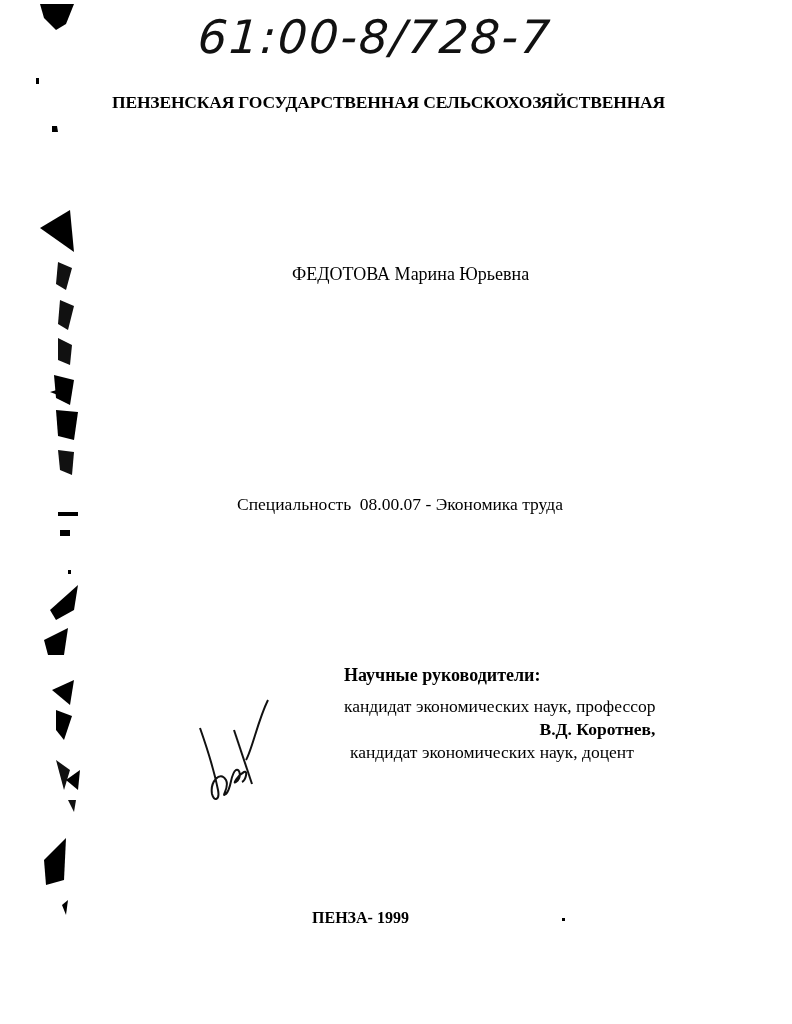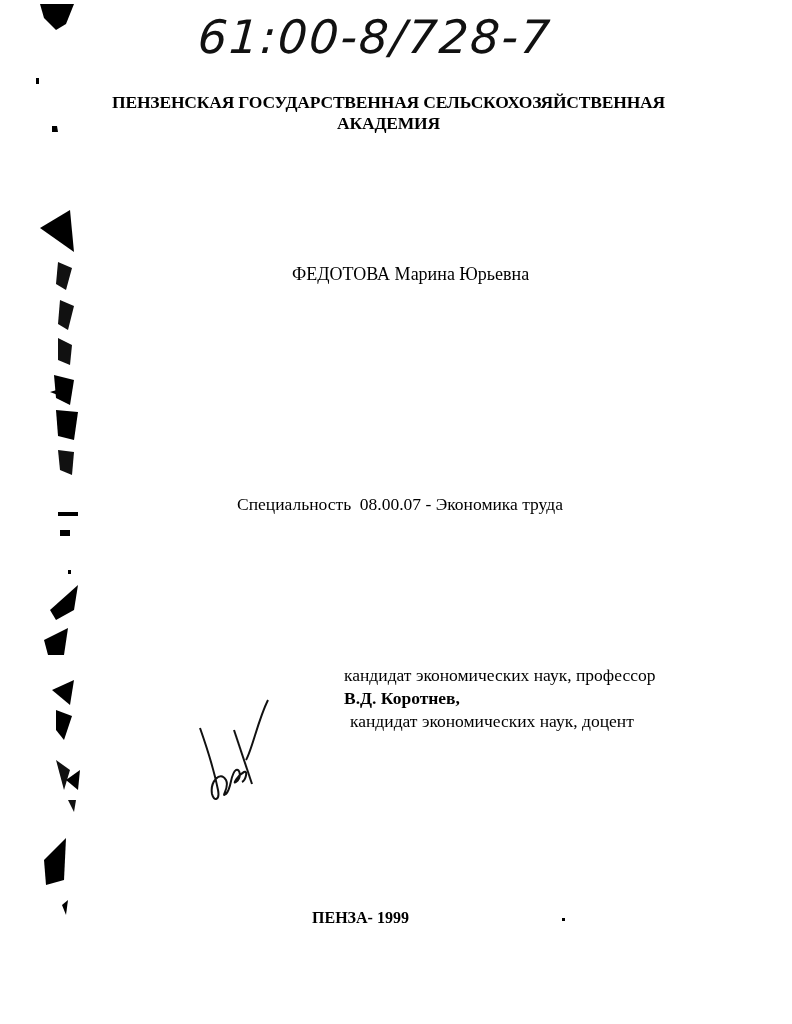--- a/index.html
+++ b/index.html
@@ -3,21 +3,21 @@
 <meta charset="utf-8">
 <style>
   html, body { margin: 0; padding: 0; }
   body {
     width: 792px; height: 1024px; background: #ffffff; position: relative; overflow: hidden;
     font-family: "Liberation Serif", "DejaVu Serif", serif; color: #000;
   }
   .page { position: absolute; left: 0; top: 0; width: 792px; height: 1024px; }
   .abs { position: absolute; }
   .center { left: 0; width: 777px; text-align: center; }
-  .b { font-weight: bold; }
+  .b { font-weight: bold; text-align: right; }
 
   .handwritten-code {
     position: absolute; left: 198px; top: 10px;
     font-family: "DejaVu Sans", sans-serif; font-size: 46px; font-style: italic;
     letter-spacing: 2px; color: #111; transform: skewX(-4deg);
   }
 
   .inst { top: 92px; font-size: 17.5px; line-height: 21px; font-weight: bold; letter-spacing: -0.2px; }
   .author { top: 264px; font-size: 18px; font-weight: normal; left: 292px; }
   .title { top: 389px; font-size: 17px; line-height: 22px; font-weight: bold; letter-spacing: -0.3px; }
@@ -64,30 +64,30 @@
       <polygon points="66,780 80,770 78,790" fill="#000"></polygon>
       <polygon points="68,800 76,800 74,812" fill="#111"></polygon>
       <polygon points="44,860 66,838 64,880 46,885" fill="#000"></polygon>
       <polygon points="62,905 68,900 66,915" fill="#000"></polygon>
     </svg>
     <div class="blotch" style="left:562px;top:918px;width:3px;height:3px;"></div>
   </div>
 
   <div class="abs center inst">
     <div>ПЕНЗЕНСКАЯ ГОСУДАРСТВЕННАЯ СЕЛЬСКОХОЗЯЙСТВЕННАЯ</div>
-    <div>АКАДЕМИЯ</div>
   </div>
 
   <div class="abs author">ФЕДОТОВА Марина Юрьевна</div>
 
 
   <div class="abs specialty" style="white-space:pre;">Специальность  08.00.07 - Экономика труда</div>
 
 
   <div class="abs supervisors">
+    <div class="head">Научные руководители:</div>
     <div class="line">кандидат экономических наук, профессор</div>
     <div class="line b">В.Д. Коротнев,</div>
     <div class="line" style="margin-left:6px;">кандидат экономических наук, доцент</div>
   </div>
 
   <svg class="abs" style="left:190px;top:690px" width="90" height="120">
     <path d="M10,38 C16,55 24,80 28,100 C30,110 24,112 22,104 C20,92 30,80 36,90 C40,98 30,108 36,104 C42,98 40,84 46,80 C50,78 52,88 46,92 C42,95 48,85 54,82 C58,80 56,90 52,92" fill="none" stroke="#111" stroke-width="2"></path>
     <path d="M44,40 L62,94" fill="none" stroke="#111" stroke-width="2"></path>
     <path d="M56,70 C62,60 68,30 78,10" fill="none" stroke="#111" stroke-width="2"></path>
   </svg>

